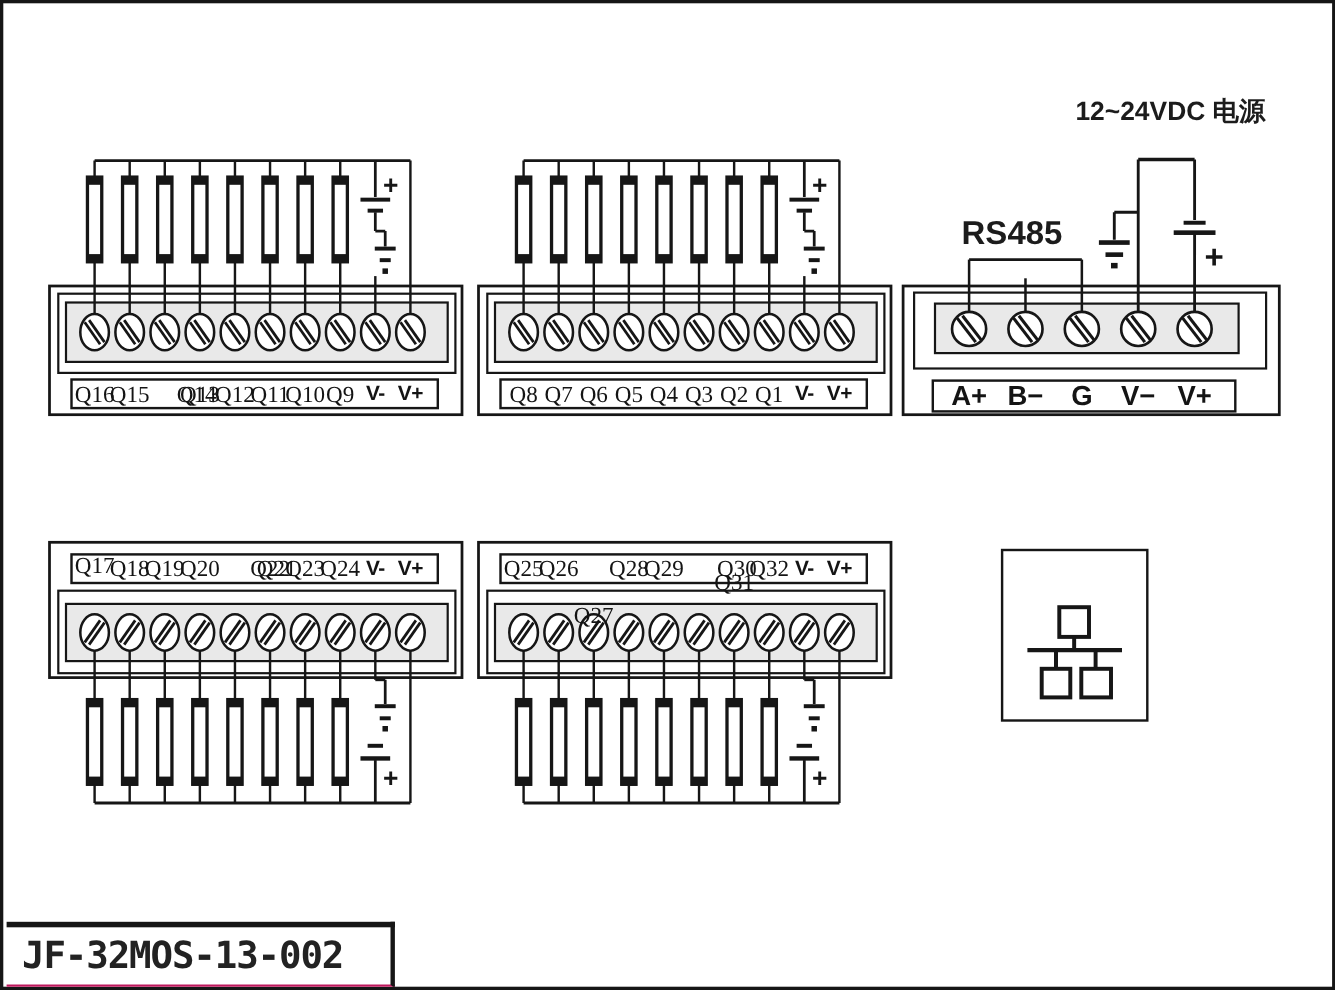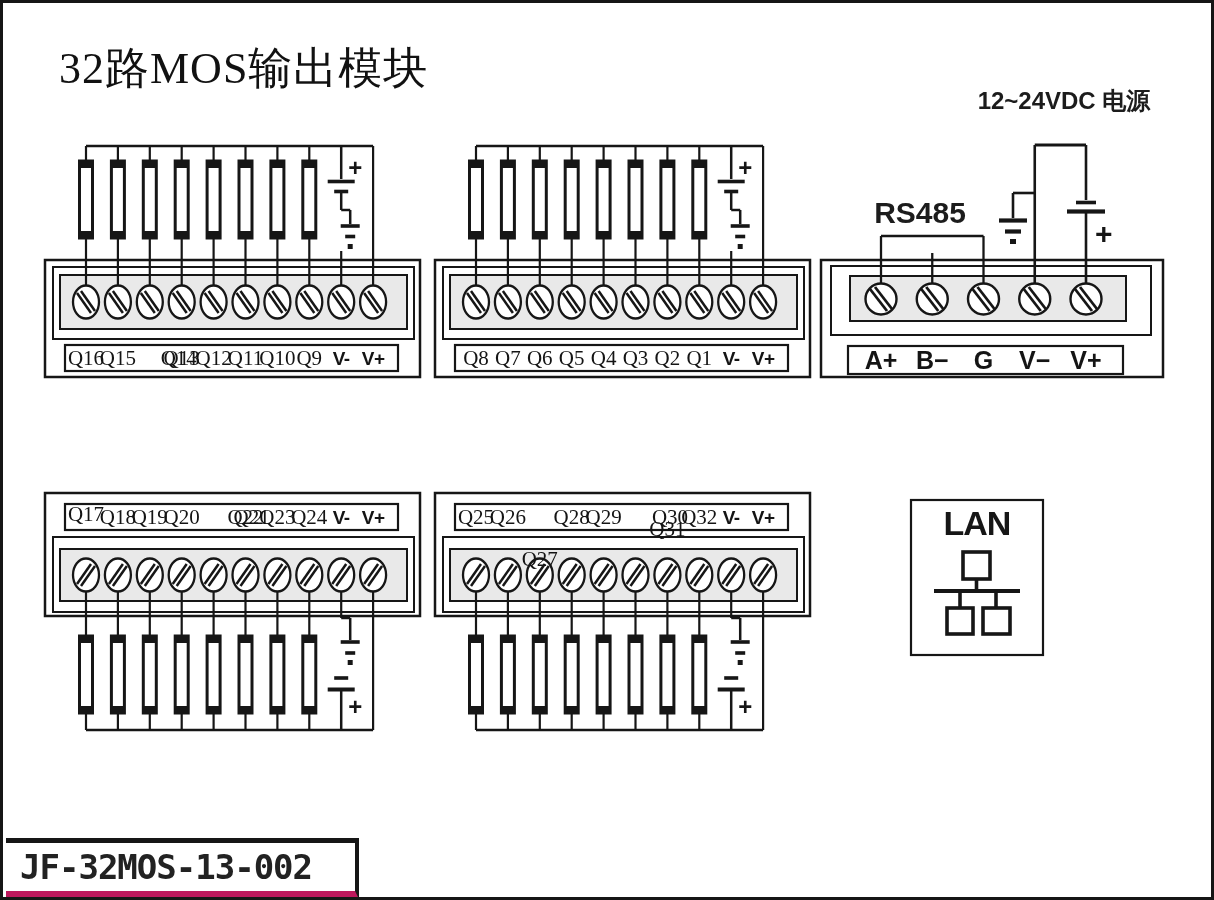--- a/index.html
+++ b/index.html
@@ -29,21 +29,21 @@
   .rs485-label{
     position:absolute;left:861px;top:193px;width:112px;text-align:center;
     font-size:30px;font-weight:600;color:#1c1c1c;
   }
   .lan-label{
     position:absolute;left:908px;top:501px;width:132px;text-align:center;
     font-size:34px;font-weight:700;letter-spacing:-1px;color:#161616;
   }
   .model-box{
     position:absolute;left:3px;top:835px;width:353px;height:61px;box-sizing:border-box;
-    border-top:5px solid #161616;border-right:4px solid #161616;border-bottom:8px solid #be185d;
+    border-top:5px solid #161616;border-right:4px solid #161616;border-bottom:4px solid #be185d;
     background:#fff;display:flex;align-items:center;
   }
   .model-text{
     font-family:"DejaVu Sans Mono","Liberation Mono",monospace;
     font-size:34px;font-weight:700;letter-spacing:-1px;color:#222;padding-left:14px;
     white-space:nowrap;
   }
 </style>
 </head>
 <body>
@@ -682,21 +682,19 @@
       <span class="lbl lbl-serif" style="left: 515.8px; top: 502px; width: 42px; height: 23px; margin-top: 43px;">Q27</span>
       <span class="lbl lbl-serif" style="left: 547.7px; top: 502px; width: 42px; height: 25px;">Q28</span>
       <span class="lbl lbl-serif" style="left: 579.6px; top: 502px; width: 42px; height: 25px;">Q29</span>
       <span class="lbl lbl-serif" style="left: 646px; top: 502px; width: 42px; height: 25px;">Q30</span>
       <span class="lbl lbl-serif" style="left: 643.4px; top: 502px; width: 42px; height: 25px; margin-top: 12px;">Q31</span>
       <span class="lbl lbl-serif" style="left: 675.3px; top: 502px; width: 42px; height: 25px;">Q32</span>
       <span class="lbl lbl-sans" style="left: 711.2px; top: 502px; width: 34px; height: 25px;">V-</span>
       <span class="lbl lbl-sans" style="left: 743.1px; top: 502px; width: 34px; height: 25px;">V+</span>
     </div>
 
-  <div class="title">32路MOS输出模块</div>
   <div class="power-label">12~24VDC 电源</div>
   <div class="rs485-label">RS485</div>
-  <div class="lan-label">LAN</div>
 
   <div class="model-box">
     <span class="model-text">JF-32MOS-13-002</span>
   </div>
 </div>
 
 </body></html>

